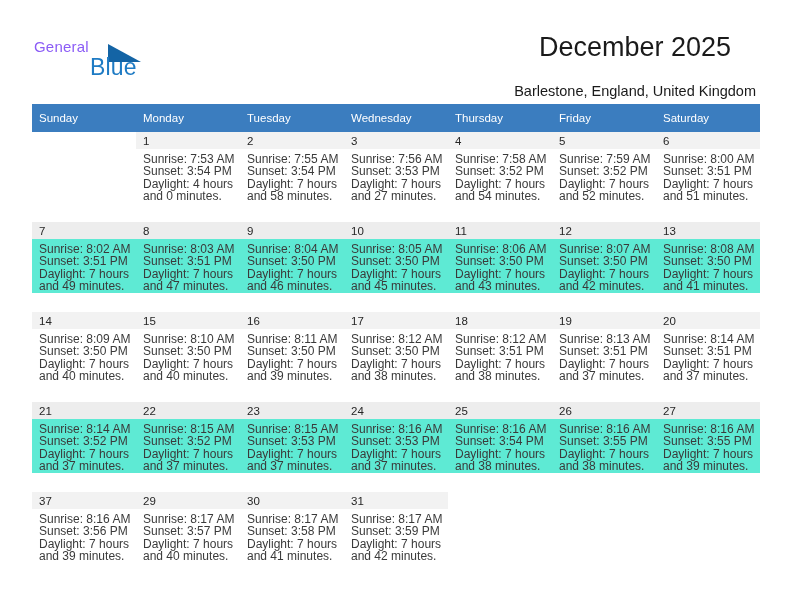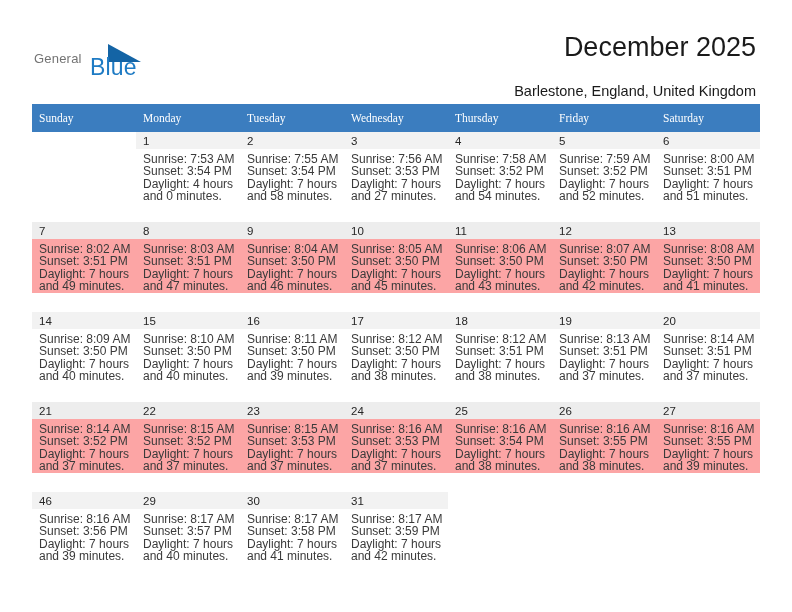--- a/index.html
+++ b/index.html
@@ -32,24 +32,24 @@
   .logo {
     position: absolute;
     left: 34px;
     top: 36px;
     width: 120px;
     height: 48px;
   }
   .logo-general {
     position: absolute;
     left: 0;
-    top: 12px;
-    font-size: 13px;
+    top: 0;
+    font-size: 15px;
     letter-spacing: 0.2px;
-    color: #737373;
+    color: #8b5cf6;
     line-height: 22px;
   }
   .logo-blue {
     position: absolute;
     left: 56px;
     top: 20px;
     font-size: 23px;
     letter-spacing: 0.2px;
     color: #1e7bc4;
     line-height: 22px;
@@ -61,21 +61,21 @@
     width: 0;
     height: 0;
     border-left: 33px solid #1464a5;
     border-top: 18px solid transparent;
   }
 
   .title-block {
     position: absolute;
     right: 36px;
     top: 30px;
-    text-align: right;
+    text-align: center;
   }
   .cal-title {
     font-size: 27px;
     color: #1a1a1a;
     line-height: 34px;
     white-space: nowrap;
   }
   .cal-subtitle {
     font-size: 14.5px;
     color: #1a1a1a;
@@ -95,21 +95,20 @@
   }
   .calendar th {
     background: #3b7dbf;
     color: #ffffff;
     font-size: 11.5px;
     font-weight: normal;
     text-align: left;
     padding: 5px 0 5px 7px;
     height: 18px;
     border: none;
-    font-family: Liberation Serif, serif;
   }
   .calendar td {
     vertical-align: top;
     width: 104px;
     height: 75px;
     padding: 0;
     border: none;
     background: #ffffff;
   }
   .cell-inner {
@@ -123,21 +122,21 @@
     padding: 1px 0 0 7px;
     box-sizing: border-box;
     font-size: 11.5px;
     color: #262626;
     line-height: 16px;
   }
   tr.shaded .daynum-band {
     background: #ededed;
   }
   tr.shaded .cell-body {
-    background: #fca5a5;
+    background: #5eead4;
   }
   .cell-body {
     padding: 4px 6px 0 7px;
     font-size: 12px;
     line-height: 12.4px;
     color: #3a3a3a;
   }
   .cell-body div {
     white-space: nowrap;
   }
@@ -491,21 +490,21 @@
                 <div>Sunset: 3:55 PM</div>
                 <div>Daylight: 7 hours</div>
                 <div>and 39 minutes.</div>
               </div>
             </div>
           </td>
         </tr>
         <tr class="week-row">
           <td>
             <div class="cell-inner">
-              <div class="daynum-band">46</div>
+              <div class="daynum-band">37</div>
               <div class="cell-body">
                 <div>Sunrise: 8:16 AM</div>
                 <div>Sunset: 3:56 PM</div>
                 <div>Daylight: 7 hours</div>
                 <div>and 39 minutes.</div>
               </div>
             </div>
           </td>
           <td>
             <div class="cell-inner">

